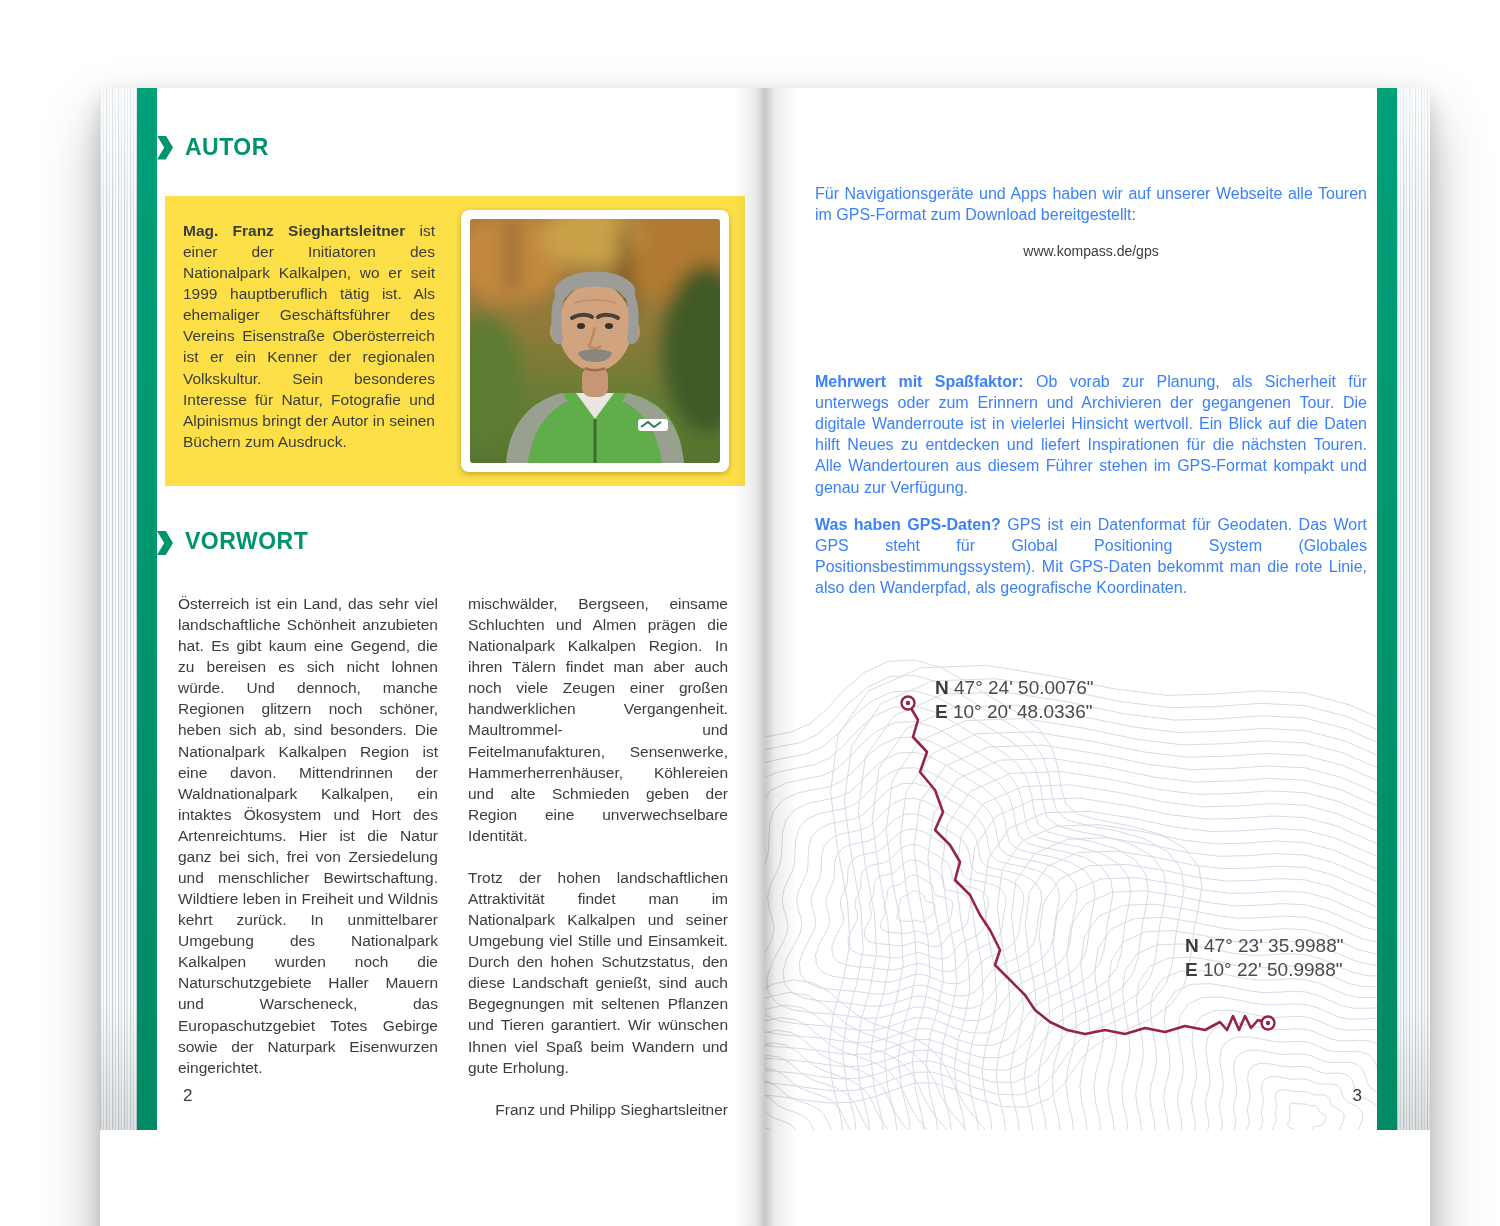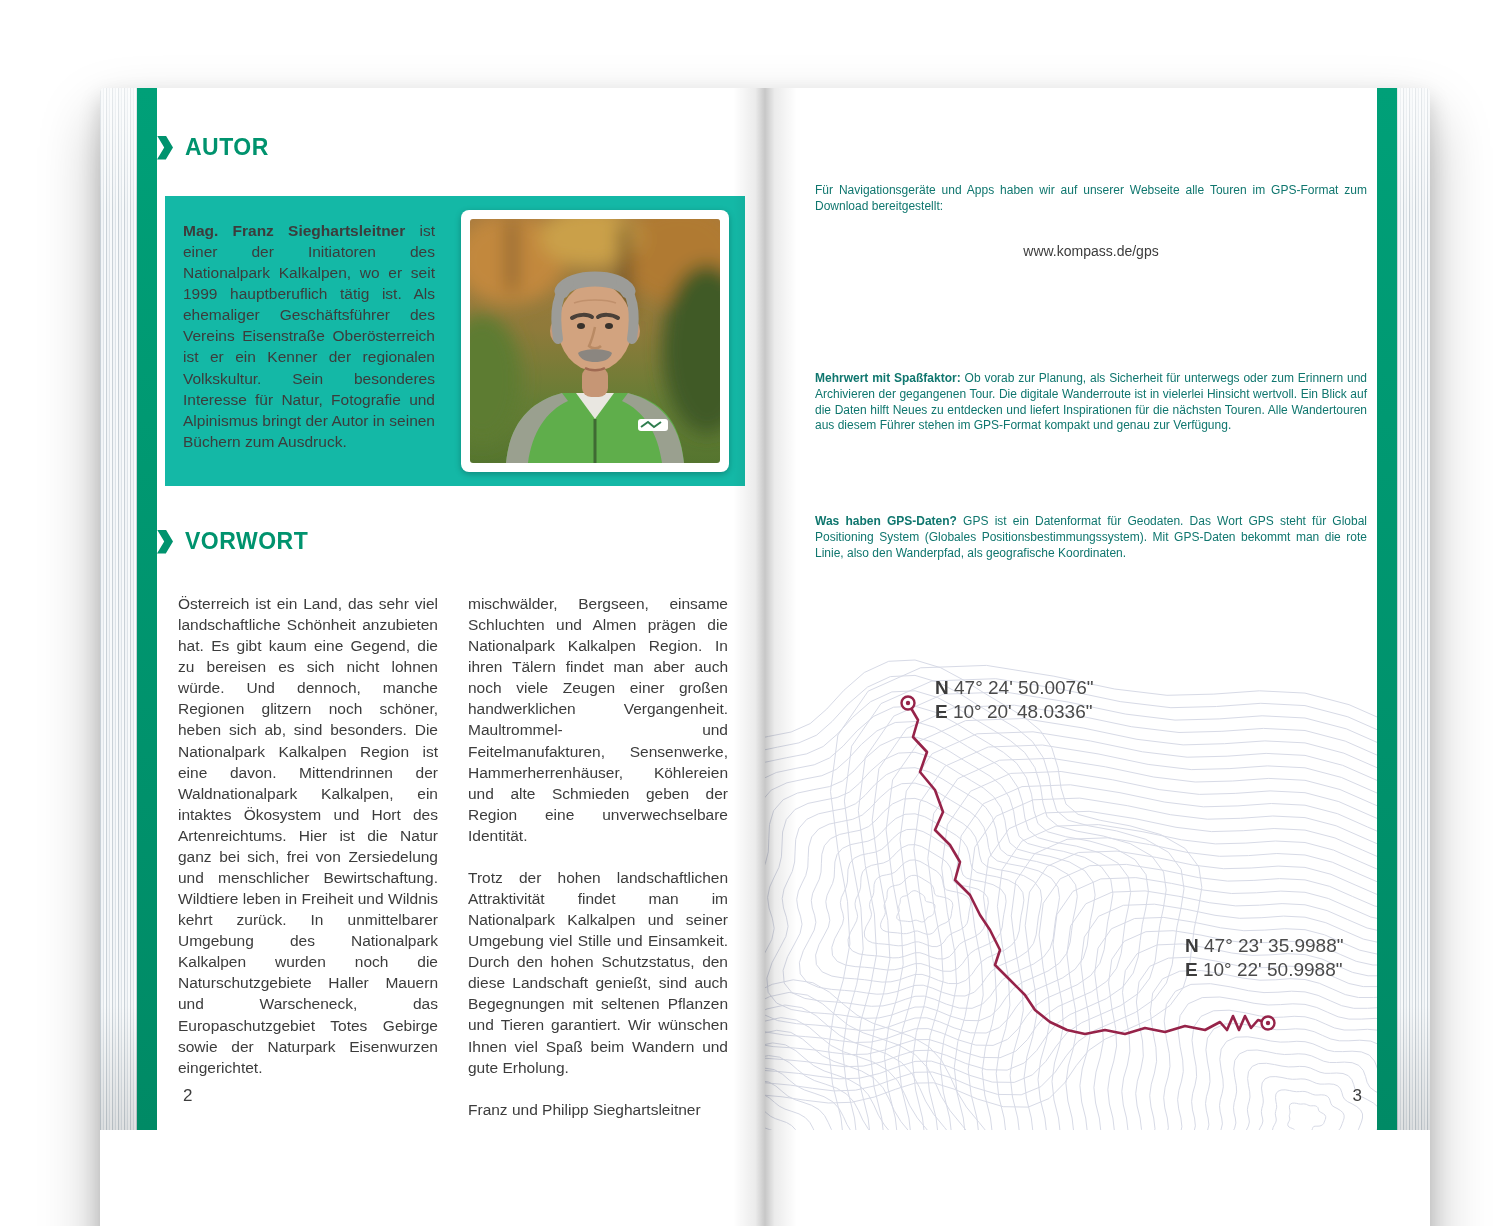--- a/index.html
+++ b/index.html
@@ -35,38 +35,38 @@
   
   .heading-row { position:absolute; display:flex; align-items:center; gap:12px; z-index:5; }
   .chev { width:16px; height:24px; background:#00936e; clip-path:polygon(0 0,55% 0,100% 50%,55% 100%,0 100%,45% 50%); flex:0 0 auto; }
   .chev.mir { transform:scaleX(-1); }
   .heading-text { color:#00936e; font-size:23px; font-weight:700; letter-spacing:.5px; white-space:nowrap; }
 
   .body-text { color:#3c3c3c; font-size:15.5px; line-height:1.36; text-align:justify; hyphens:auto; overflow-wrap:break-word; }
   b { font-weight:700; }
 
   
-  .autor-box { position:absolute; left:65px; top:108px; width:580px; height:290px; background:#14b8a6;
+  .autor-box { position:absolute; left:65px; top:108px; width:580px; height:290px; background:#fde047;
     display:flex; gap:18px; padding:14px 16px 14px 18px; z-index:4; }
   .autor-bio { width:252px; margin-top:10px; }
   .photo-frame { margin-left:auto; width:268px; height:262px; background:#fff; border-radius:8px; padding:9px;
     box-shadow:0 2px 6px rgba(0,0,0,.25); flex:0 0 auto; }
   .photo-frame svg { width:250px; height:244px; border-radius:3px; display:block; }
 
   .vorwort-cols { position:absolute; left:78px; top:505px; width:550px; display:flex; gap:30px; z-index:4; }
   .vcol { width:266px; }
   .vcol p { margin-bottom:21px; }
-  .signature { text-align:left; }
+  .signature { text-align:right; }
 
   .page-num { position:absolute; top:998px; font-size:17px; color:#3c3c3c; z-index:5; }
   .page-num.left { left:83px; }
   .page-num.right { right:68px; }
 
   
-  .gps-text { position:absolute; left:50px; width:552px; color:#0f766e; font-size:12px; line-height:1.32; text-align:justify; hyphens:auto; z-index:4; }
+  .gps-text { position:absolute; left:50px; width:552px; color:#3b82f6; font-size:16px; line-height:1.32; text-align:justify; hyphens:auto; z-index:4; }
   .gps-link { position:absolute; left:50px; width:552px; text-align:center; font-size:14px; color:#3c3c3c; z-index:4; }
 
   .map-svg { position:absolute; inset:0; width:665px; height:1042px; z-index:1; }
   .gps-label { position:absolute; z-index:4; font-size:19px; color:#4a4a4a; line-height:1.26; white-space:nowrap; }
   .gps-label b { color:#3c3c3c; }
 </style>
 </head>
 <body>
 
 <div class="stage">
@@ -129,21 +129,21 @@
               <ellipse cx="111" cy="107" rx="4" ry="3" fill="#38312b"></ellipse>
               <ellipse cx="139" cy="107" rx="4" ry="3" fill="#38312b"></ellipse>
               <path d="M125,108 C123,117 121,123 119,127 C122,130 128,130 131,127" stroke="#b98a64" stroke-width="2.5" fill="none"></path>
               <path d="M108,134 C114,129 136,129 142,134 C140,141 132,143 125,143 C118,143 110,141 108,134 Z" fill="#8b8680"></path>
               <path d="M115,149 C120,152 130,152 135,149" stroke="#a06a52" stroke-width="2.5" fill="none"></path>
             </g>
           </svg>
         </div>
       </div>
 
-      <div class="heading-row" style="left:57px; top:440px;">
+      <div class="heading-row" style="left:57px; top:440px;align-items:flex-end;">
         <span class="chev"></span>
         <span class="heading-text">VORWORT</span>
       </div>
 
       <div class="vorwort-cols body-text">
         <div class="vcol">
           <p>Österreich ist ein Land, das sehr viel landschaftliche Schönheit anzubieten hat. Es gibt kaum eine Gegend, die zu bereisen es sich nicht lohnen würde. Und dennoch, manche Regionen glitzern noch schöner, heben sich ab, sind besonders. Die Nationalpark Kalkalpen Region ist eine davon. Mittendrinnen der Waldnationalpark Kalkalpen, ein intaktes Ökosystem und Hort des Artenreichtums. Hier ist die Natur ganz bei sich, frei von Zersiedelung und menschlicher Bewirtschaftung. Wildtiere leben in Freiheit und Wildnis kehrt zurück. In unmittelbarer Umgebung des Nationalpark Kalkalpen wurden noch die Naturschutzgebiete Haller Mauern und Warscheneck, das Europaschutzgebiet Totes Gebirge sowie der Naturpark Eisenwurzen eingerichtet.</p>
         </div>
         <div class="vcol">
           <p>mischwälder, Bergseen, einsame Schluchten und Almen prägen die Nationalpark Kalkalpen Region. In ihren Tälern findet man aber auch noch viele Zeugen einer großen handwerklichen Vergangenheit. Maultrommel- und Feitelmanufakturen, Sensenwerke, Hammerherrenhäuser, Köhlereien und alte Schmieden geben der Region eine unverwechselbare Identität.</p>

